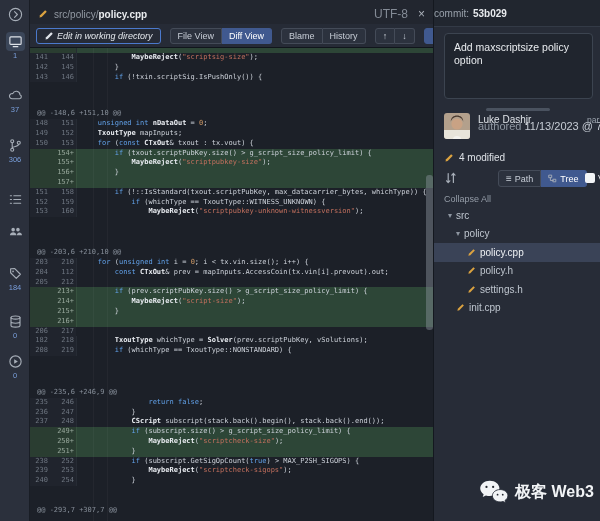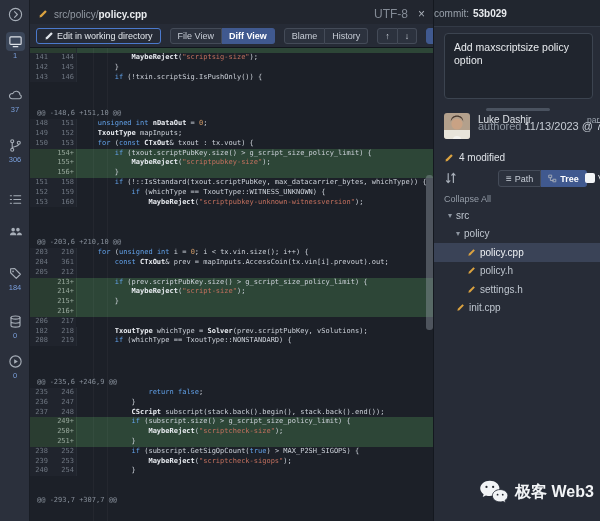--- a/index.html
+++ b/index.html
@@ -31,22 +31,22 @@
 
   .toolbar{position:absolute;left:0;top:24px;width:100%;height:24px;background:#262b36;
     border-bottom:1px solid #11151c;display:flex;align-items:center;padding:0 6px;gap:9px;}
   .btn{height:16px;display:inline-flex;align-items:center;gap:3px;padding:0 7px;
     background:#2c323e;border:1px solid #444b58;color:#c7cdd6;font-size:9px;cursor:pointer;white-space:nowrap;}
   .btn-group{display:flex;}
   .btn-group .btn+.btn{border-left:none;}
   .btn-group .btn:first-child{border-radius:3px 0 0 3px;}
   .btn-group .btn:last-child{border-radius:0 3px 3px 0;}
   .btn.single{border-radius:3px;}
-  .btn.active{background:var(--accent);border-color:var(--accent);color:#fff;font-weight:bold;}
-  .btn.edit{background:transparent;border-color:#4b79cc;border-radius:3px;color:#e3e7ec;}
+  .btn.active{background:var(--accent);border-color:var(--accent);color:#fff;}
+  .btn.edit{background:transparent;border-color:#4b79cc;border-radius:3px;color:#e3e7ec;font-style:italic;}
   .btn .icn{width:11px;height:11px;}
 
   .code{position:absolute;left:0;top:48px;width:403px;height:473px;overflow:hidden;
     font-family:"DejaVu Sans Mono","Liberation Mono",monospace;font-size:7px;}
   .guide{position:absolute;top:0;bottom:0;width:1px;background:rgba(255,255,255,0.035);}
   .crow{display:flex;height:9.8px;line-height:9.8px;}
   .crow .n{width:22px;text-align:right;padding-right:4px;color:#6e7681;background:#20242d;flex:none;}
   .crow .n.new{width:24px;padding-right:2px;}
   .crow .ctext{flex:1;padding-left:4px;white-space:pre;border-left:1px solid #262b34;overflow:hidden;}
   .crow.add .n{background:var(--added-gutter);color:#97a79b;}
@@ -303,20 +303,25 @@
         <div class="crow add">
           <div class="n"></div>
           <div class="n new">155+</div>
           <div class="ctext"><span class="tk-p">            </span><span class="tk-f">MaybeReject</span><span class="tk-p">(</span><span class="tk-s">"scriptpubkey-size"</span><span class="tk-p">);</span></div>
         </div>
         <div class="crow add">
           <div class="n"></div>
           <div class="n new">156+</div>
           <div class="ctext"><span class="tk-p">        }</span></div>
         </div>
+        <div class="crow add">
+          <div class="n"></div>
+          <div class="n new">157+</div>
+          <div class="ctext"></div>
+        </div>
         <div class="crow">
           <div class="n">151</div>
           <div class="n new">158</div>
           <div class="ctext"><span class="tk-p">        </span><span class="tk-k">if</span><span class="tk-p"> (!::IsStandard(txout.scriptPubKey, max_datacarrier_bytes, whichType)) {</span></div>
         </div>
         <div class="crow">
           <div class="n">152</div>
           <div class="n new">159</div>
           <div class="ctext"><span class="tk-p">            </span><span class="tk-k">if</span><span class="tk-p"> (whichType == TxoutType::WITNESS_UNKNOWN) {</span></div>
         </div>
@@ -327,21 +332,21 @@
         </div>
         <div class="gap" style="height: 31px;"></div>
         <div class="hrow">@@ -203,6 +210,10 @@</div>
         <div class="crow">
           <div class="n">203</div>
           <div class="n new">210</div>
           <div class="ctext"><span class="tk-p">    </span><span class="tk-k">for</span><span class="tk-p"> (</span><span class="tk-k">unsigned</span><span class="tk-p"> </span><span class="tk-k">int</span><span class="tk-p"> i = </span><span class="tk-n">0</span><span class="tk-p">; i &lt; tx.vin.size(); i++) {</span></div>
         </div>
         <div class="crow">
           <div class="n">204</div>
-          <div class="n new">361</div>
+          <div class="n new">112</div>
           <div class="ctext"><span class="tk-p">        </span><span class="tk-k">const</span><span class="tk-p"> </span><span class="tk-f">CTxOut</span><span class="tk-p">&amp; prev = mapInputs.AccessCoin(tx.vin[i].prevout).out;</span></div>
         </div>
         <div class="crow">
           <div class="n">205</div>
           <div class="n new">212</div>
           <div class="ctext"></div>
         </div>
         <div class="crow add">
           <div class="n"></div>
           <div class="n new">213+</div>

